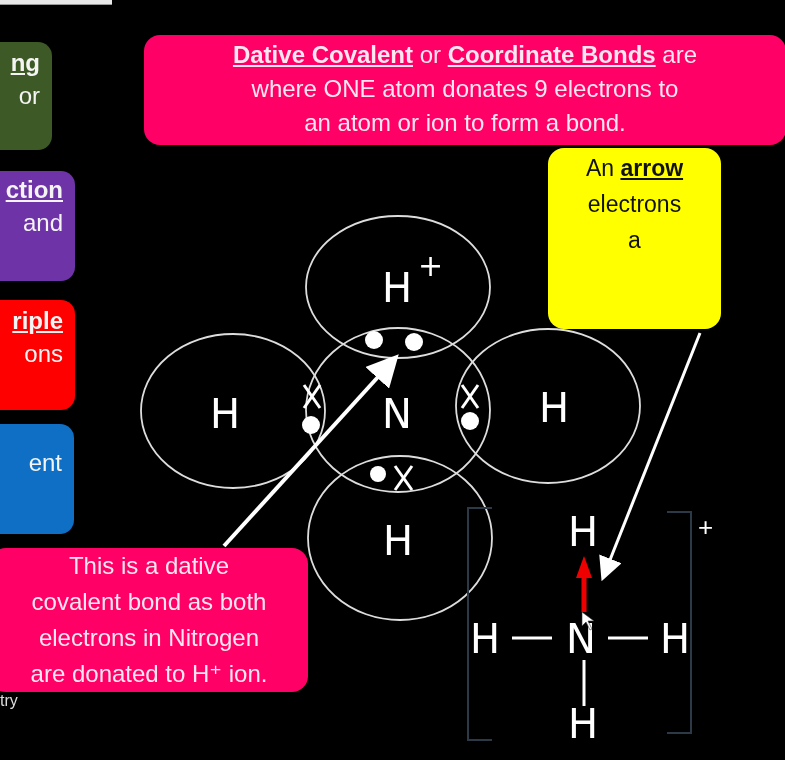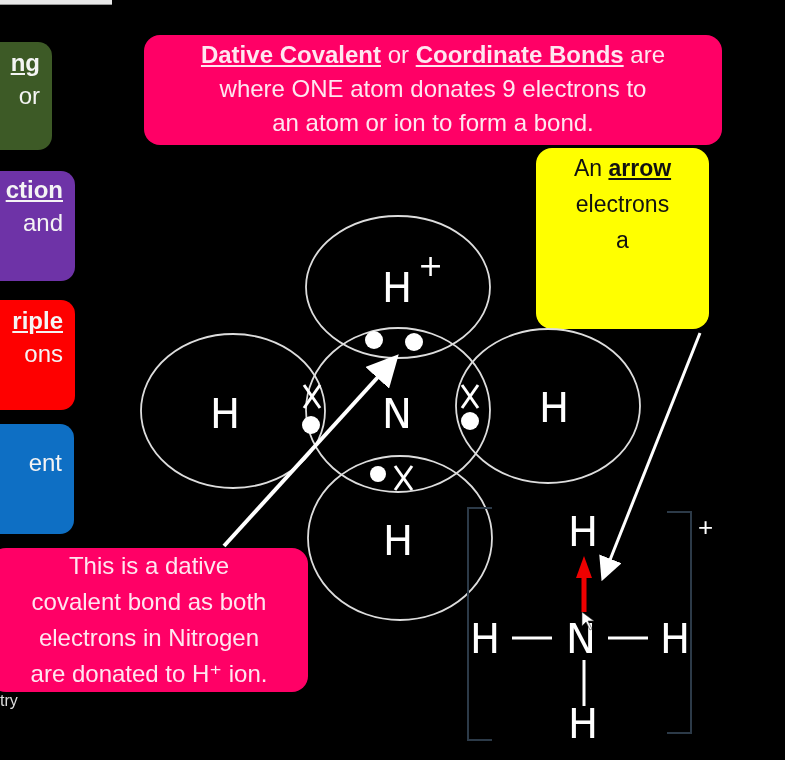--- a/index.html
+++ b/index.html
@@ -14,26 +14,26 @@
   }
   .side-box .t1 { font-weight: bold; text-decoration: underline; display: block; }
   .side-box .t2 { display: block; }
   #box-green { top: 42px; width: 72px; height: 108px; background: #3d5a26; padding-top: 4px; }
   #box-purple { top: 171px; width: 95px; height: 110px; background: #6e33a7; padding-top: 2px; }
   #box-red { top: 300px; width: 95px; height: 110px; background: #fe0000; padding-top: 4px; }
   #box-blue { top: 424px; width: 94px; height: 110px; background: #0e6fc4; padding-top: 22px; }
   .pink-box {
     position: absolute; background: #ff0066; border-radius: 16px; color: #ffe6f0; text-align: center;
   }
-  #def-box { left: 144px; top: 35px; width: 578px; height: 110px; font-size: 24px; line-height: 34px; padding-top: 3px; box-sizing: border-box; }
+  #def-box { left: 144px; top: 35px; width: 642px; height: 110px; font-size: 24px; line-height: 34px; padding-top: 3px; box-sizing: border-box; }
   #def-box u { font-weight: bold; }
   #note-box { left: -10px; top: 548px; width: 318px; height: 144px; font-size: 24px; line-height: 36px; padding-top: 0px; box-sizing: border-box; }
   #note-box .line { display: block; }
   .yellow-box {
-    position: absolute; left: 536px; top: 148px; width: 173px; height: 181px; background: #ffff00; border-radius: 16px;
+    position: absolute; left: 548px; top: 148px; width: 173px; height: 181px; background: #ffff00; border-radius: 16px;
     color: #111; text-align: center; font-size: 23px; line-height: 36px; padding-top: 2px; box-sizing: border-box;
   }
   .yellow-box .line { display: block; }
   .yellow-box u { font-weight: bold; }
   .footer-text { position: absolute; left: 0; top: 692px; font-size: 16px; color: #ddd; }
   svg#diagram { position: absolute; left: 0; top: 0; }
   .atom-label { font-family: "DejaVu Sans", sans-serif; font-size: 40px; fill: #fff; }
 </style>
 </head>
 <body>

